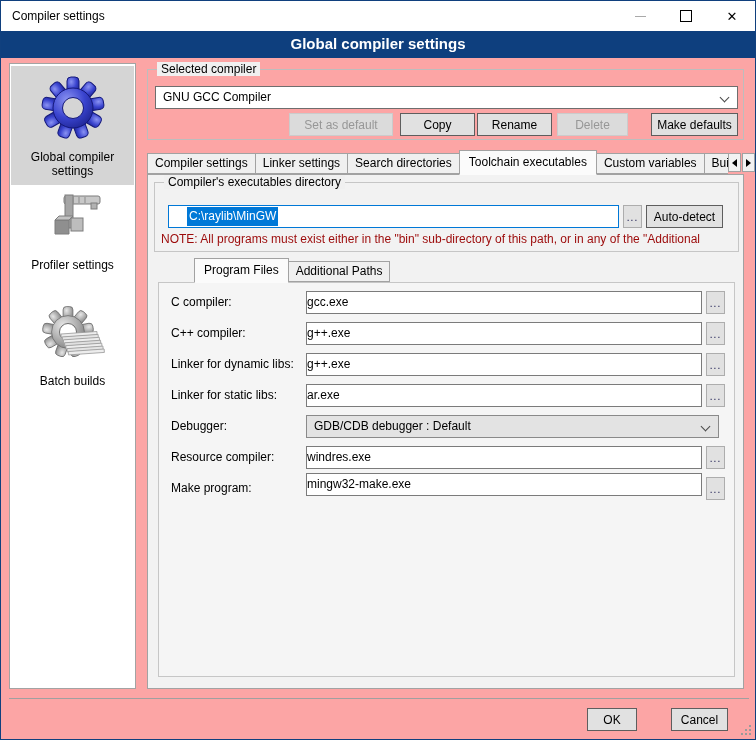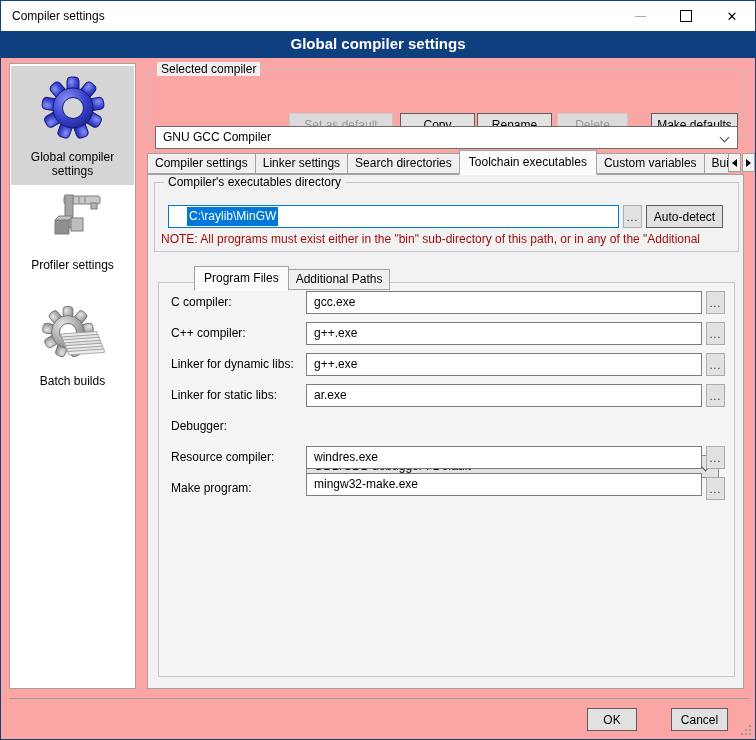--- a/index.html
+++ b/index.html
@@ -32,39 +32,39 @@
 
   
   .groupbox{position:absolute;border:1px solid #BDBDBD;box-sizing:border-box;}
   .group-label{position:absolute;top:-8px;left:9px;background:#F0F0F0;padding:0 4px;font-size:12px;color:#000;white-space:nowrap;}
 
   
   .btn{position:absolute;box-sizing:border-box;background:#E1E1E1;border:1px solid #5E5E5E;
        font-size:12px;color:#000;display:flex;align-items:center;justify-content:center;height:23px;}
   .btn.disabled{background:#DBDBDB;border-color:#CBCBCB;color:#979797;}
   .field{position:absolute;box-sizing:border-box;background:#fff;border:1px solid #7B7B7B;height:23px;
-         font-size:12px;color:#000;line-height:21px;padding-left:7px;white-space:nowrap;overflow:hidden;}
-  .combo{position:absolute;box-sizing:border-box;height:23px;font-size:12px;color:#000;line-height:21px;padding-left:7px;white-space:nowrap;overflow:hidden;margin-top:40px;}
+         font-size:12px;color:#000;line-height:21px;white-space:nowrap;overflow:hidden;}
+  .combo{position:absolute;box-sizing:border-box;height:23px;font-size:12px;color:#000;line-height:21px;padding-left:7px;white-space:nowrap;overflow:hidden;}
   .combo .chev{position:absolute;right:9px;top:7px;width:7px;height:7px;border-right:1.5px solid #4a4a4a;border-bottom:1.5px solid #4a4a4a;transform:rotate(45deg);box-sizing:border-box;}
   .browse{position:absolute;box-sizing:border-box;width:19px;height:23px;background:#E1E1E1;border:1px solid #ADADAD;
           font-size:10px;letter-spacing:1px;color:#10104a;display:flex;align-items:flex-end;justify-content:center;padding-bottom:4px;}
 
   
   .tabstrip{position:absolute;display:flex;align-items:flex-end;overflow:hidden;white-space:nowrap;}
   .tab{box-sizing:border-box;height:21px;margin-bottom:1px;margin-right:-1px;padding:0 7px;background:#F0F0F0;
        border:1px solid #A2A2A2;font-size:12px;line-height:19px;color:#000;flex:none;}
   .tab.active{height:25px;margin-bottom:0;background:#FBFBFB;border-bottom:1px solid #FBFBFB;z-index:3;position:relative;padding:0 9px;line-height:23px;}
   #tabstrip{left:146px;top:148px;width:581px;height:26px;z-index:2;}
   #tab-arrows{position:absolute;left:727px;top:152px;display:flex;z-index:4;}
   .tab-arrow{width:13px;height:19px;background:#F2F2F2;border:1px solid #A2A2A2;box-sizing:border-box;display:flex;align-items:center;justify-content:center;margin-right:1px;}
   .tri-left{width:0;height:0;border-top:4px solid transparent;border-bottom:4px solid transparent;border-right:5px solid #000;}
   .tri-right{width:0;height:0;border-top:4px solid transparent;border-bottom:4px solid transparent;border-left:5px solid #000;}
   #tab-panel{position:absolute;left:146px;top:173px;width:597px;height:515px;background:#F2F2F2;border:1px solid #A2A2A2;box-sizing:border-box;z-index:1;}
 
-  #inner-tabstrip{left:157px;top:264px;width:300px;height:26px;z-index:2;padding-left:36px;}
+  #inner-tabstrip{left:157px;top:256px;width:300px;height:26px;z-index:2;padding-left:36px;}
   #inner-panel{position:absolute;left:157px;top:281px;width:577px;height:395px;background:#F5F5F5;border:1px solid #C6C6C6;box-sizing:border-box;z-index:1;}
 
   
   #group-install{left:153px;top:181px;width:585px;height:70px;border-color:#C6C6C6;z-index:2;}
   #path-field{left:167px;top:204px;width:451px;border-color:#0078D7;padding-left:18px;z-index:3;}
   #path-field .sel{background:#0078D7;color:#fff;padding:2px 2px 3px 2px;}
   #path-browse{left:622px;top:204px;z-index:3;}
   #autodetect{left:645px;top:204px;width:77px;z-index:3;}
   #note{position:absolute;left:160px;top:231px;width:579px;font-size:12px;color:#9C0A0A;white-space:nowrap;overflow:hidden;z-index:3;}
 

